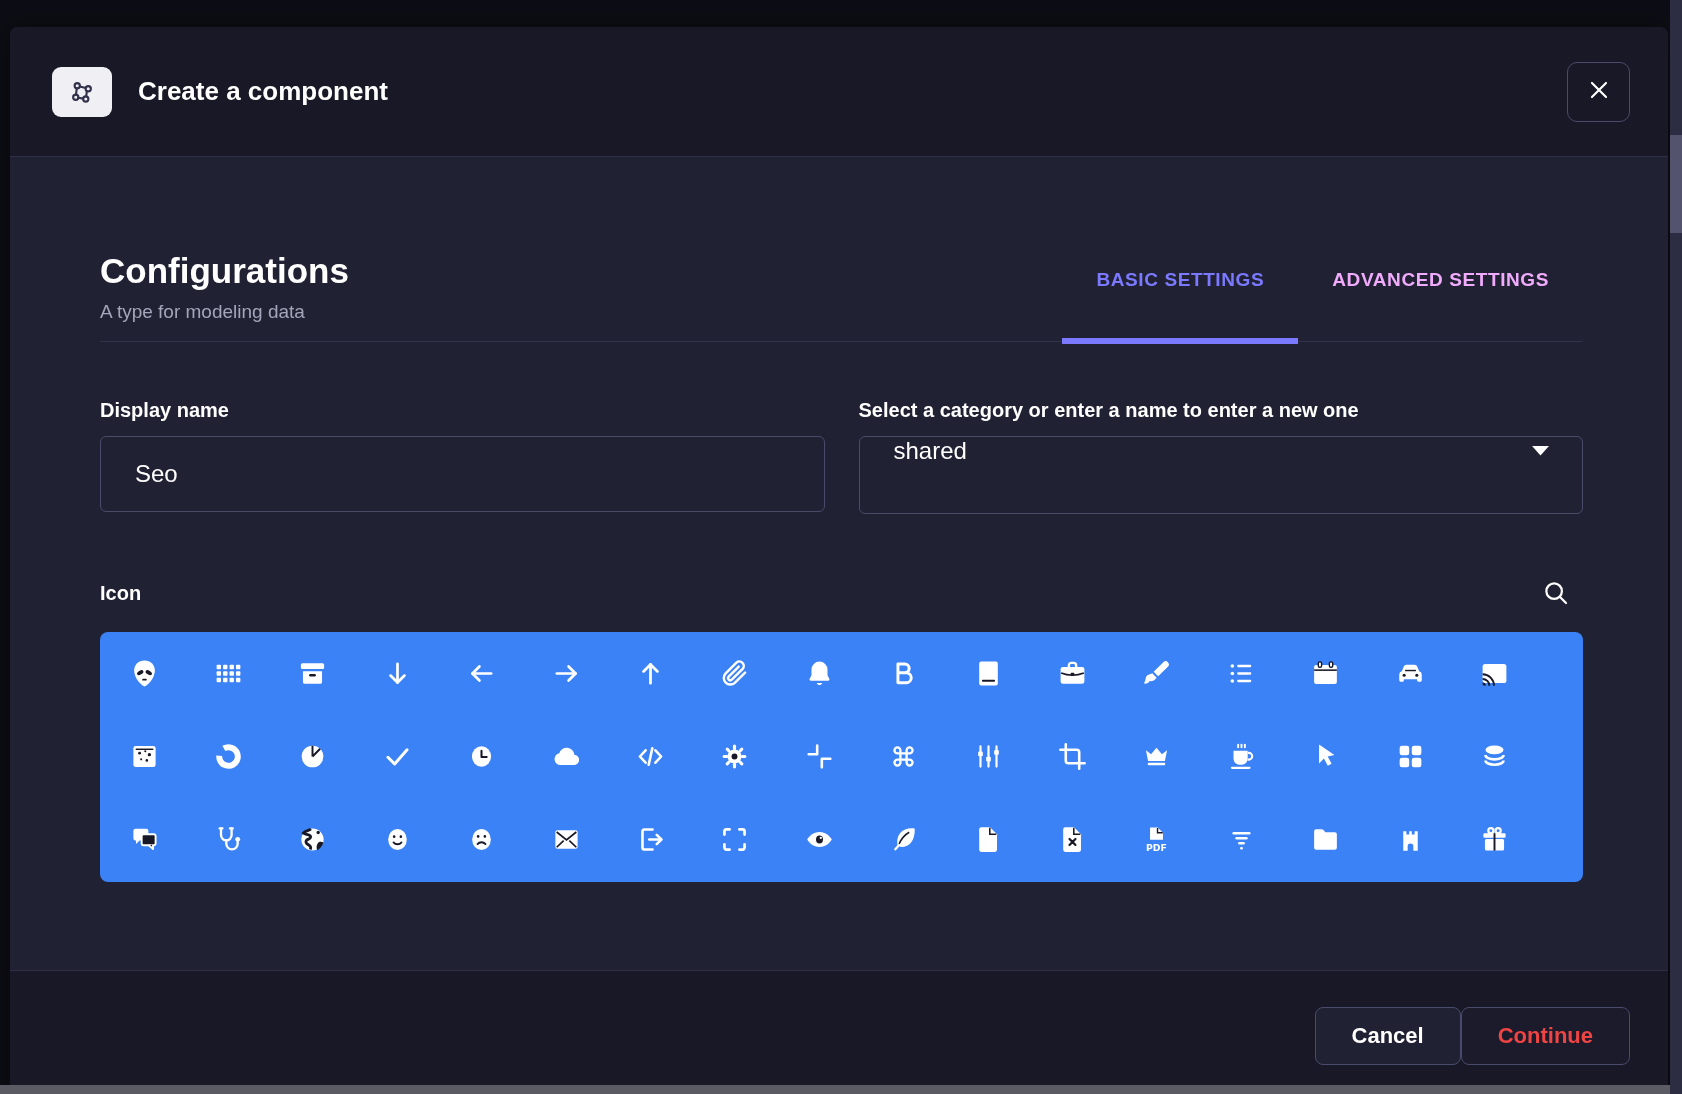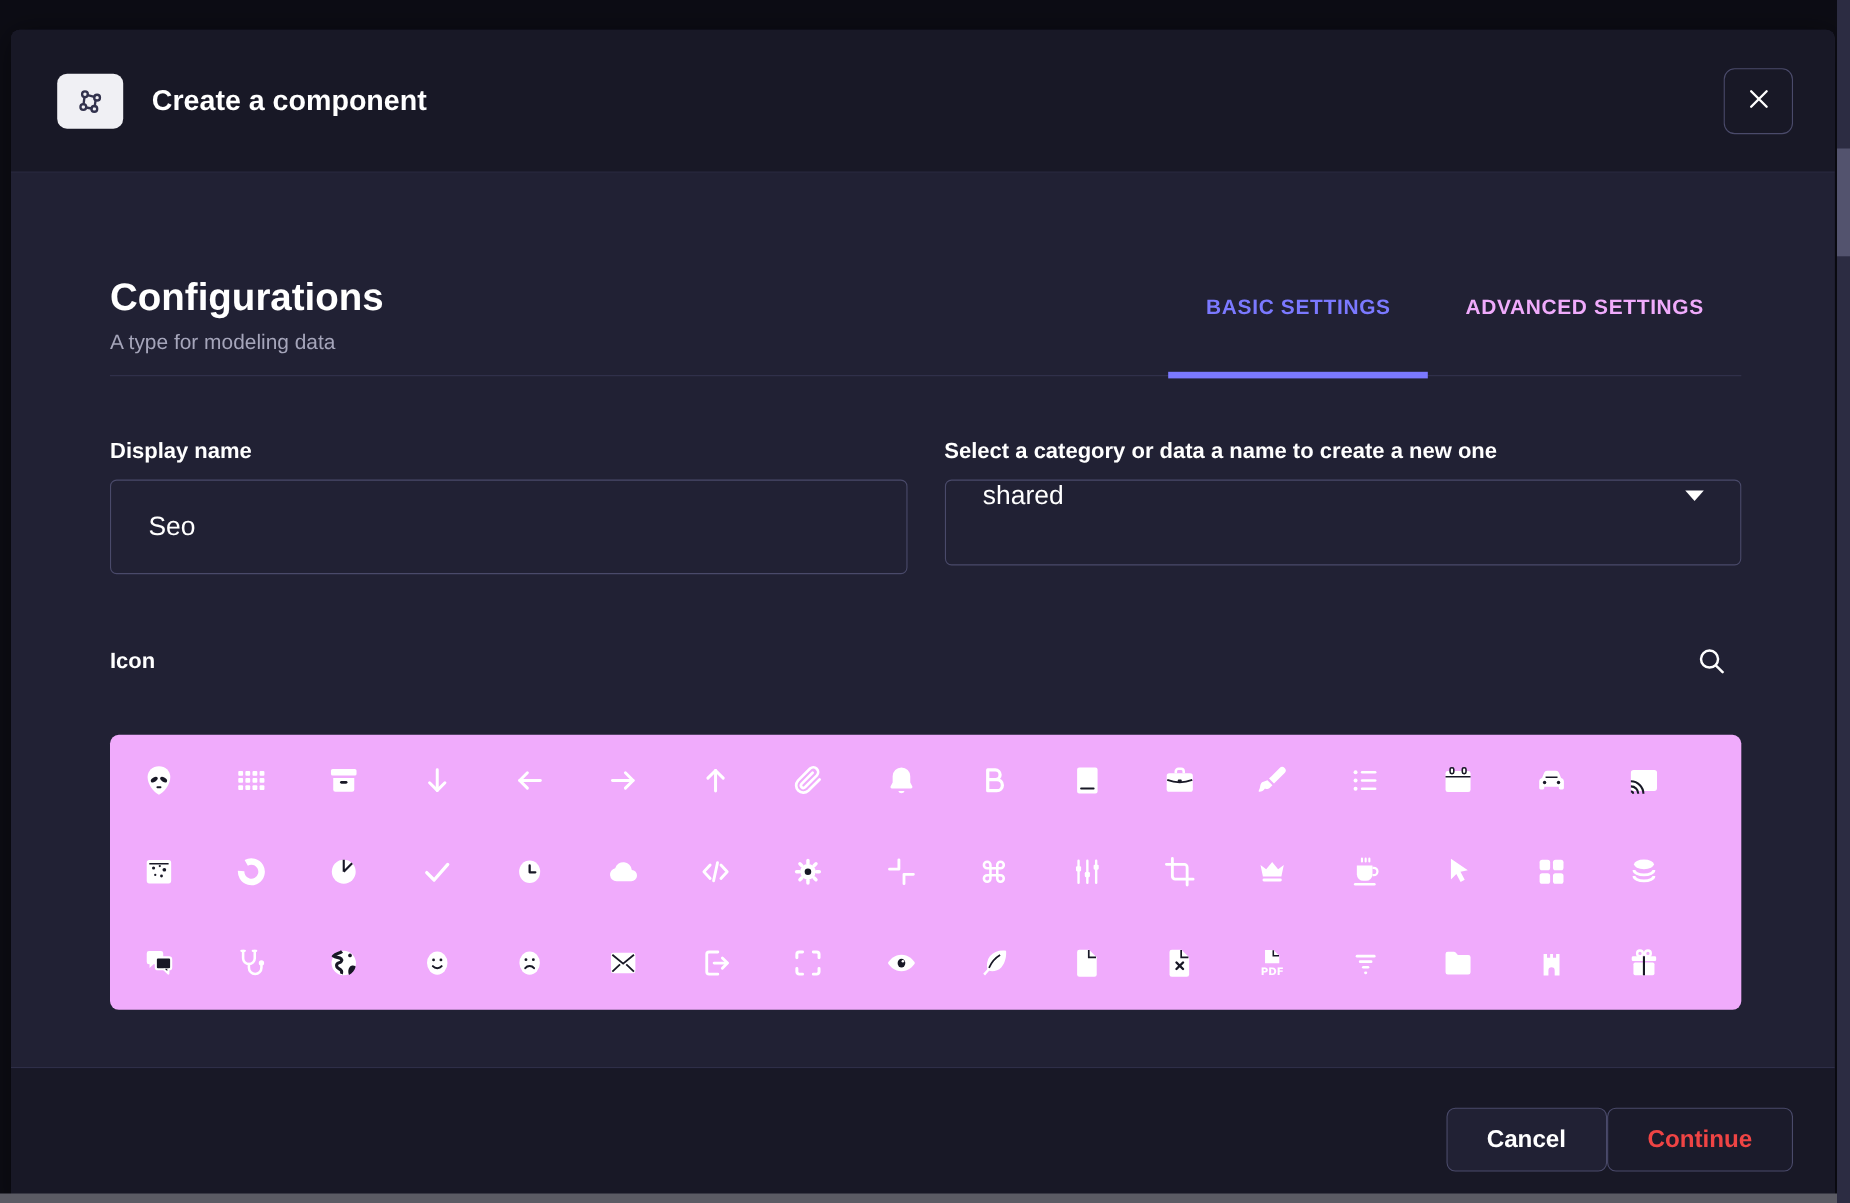--- a/index.html
+++ b/index.html
@@ -30,31 +30,31 @@
   .section-title{font-size:35px;font-weight:bold;color:#fff;line-height:1.25;}
   .section-sub{font-size:19px;color:#a5a5ba;margin-top:8px;padding-bottom:18px;}
   .tabs{display:flex;}
   .tab{position:relative;padding:0 34px 50px;font-size:19px;font-weight:bold;letter-spacing:.6px;
     color:#f0abfc;background:transparent;border:none;cursor:pointer;font-family:inherit;}
   .tab.active{color:#7b79ff;}
   .tab.active::after{content:"";position:absolute;left:0;right:0;bottom:-3px;height:6px;
     background:#7b79ff;}
   .form-grid{display:grid;grid-template-columns:1fr 1fr;column-gap:34px;margin-top:56px;}
   .field-label{display:block;font-size:20px;font-weight:bold;color:#fff;margin-bottom:14px;line-height:24px;}
-  .text-input{height:86px;width:100%;box-sizing:border-box;border:1px solid #4a4a6a;border-radius:6px;
+  .text-input{height:76px;width:100%;box-sizing:border-box;border:1px solid #4a4a6a;border-radius:6px;
     background:transparent;color:#fff;font-size:24px;padding:0 34px;font-family:inherit;outline:none;}
   .select{height:78px;width:100%;box-sizing:border-box;border:1px solid #4a4a6a;border-radius:6px;
     background:transparent;color:#fff;font-size:24px;padding:0 28px 0 34px;cursor:pointer;
     display:flex;align-items:flex-start;justify-content:space-between;}
   .select .caret svg{width:27px;height:27px;display:block;}
   .icon-row{margin-top:64px;display:flex;justify-content:space-between;align-items:center;}
   .icon-label{font-size:20px;font-weight:bold;color:#fff;line-height:24px;}
   .search-btn{background:transparent;border:none;cursor:pointer;padding:0;margin-right:12px;}
   .search-btn svg{width:30px;height:30px;display:block;}
-  .icon-grid{margin-top:52px;height:250px;background:#f0abfc;border-radius:8px;box-sizing:border-box;
+  .icon-grid{margin-top:24px;height:250px;background:#3b82f6;border-radius:8px;box-sizing:border-box;
     display:grid;grid-template-columns:repeat(17,84.4px);grid-auto-rows:83.3px;
     justify-items:center;align-items:center;padding:0 0 0 2px;}
   .icon-cell{width:50px;height:50px;display:flex;align-items:center;justify-content:center;
     background:transparent;border:none;border-radius:6px;cursor:pointer;padding:0;}
   .icon-cell svg{width:31px;height:31px;display:block;}
   
   .m-footer{flex:none;height:130px;background:#181826;border-top:1px solid #2e2e48;
     display:flex;align-items:center;justify-content:flex-end;padding:0 38px 0 40px;}
   .btn{height:58px;border-radius:8px;border:1px solid #4a4a6a;font-size:22px;font-weight:bold;
     padding:0 36px;cursor:pointer;font-family:inherit;}
@@ -100,21 +100,21 @@
         <button class="tab">ADVANCED SETTINGS</button>
       </div>
     </div>
 
     <div class="form-grid">
       <div>
         <label class="field-label">Display name</label>
         <input class="text-input" type="text" value="Seo" style="">
       </div>
       <div>
-        <label class="field-label">Select a category or data a name to create a new one</label>
+        <label class="field-label">Select a category or enter a name to enter a new one</label>
         <div class="select">
           <span>shared</span>
           <span class="caret">
             <svg viewBox="0 0 24 24">
                 <path fill="#fff" d="M4.5 8h15l-7.5 8.5z"></path>
               </svg>
           </span>
         </div>
       </div>
     </div>

